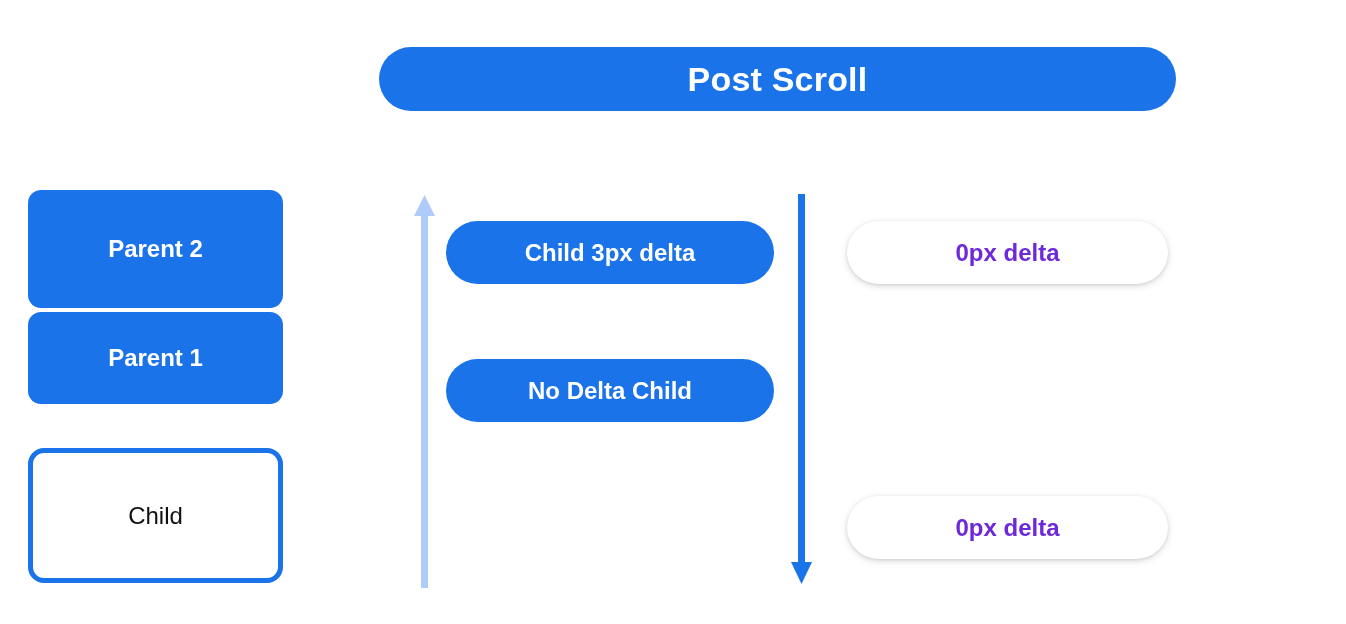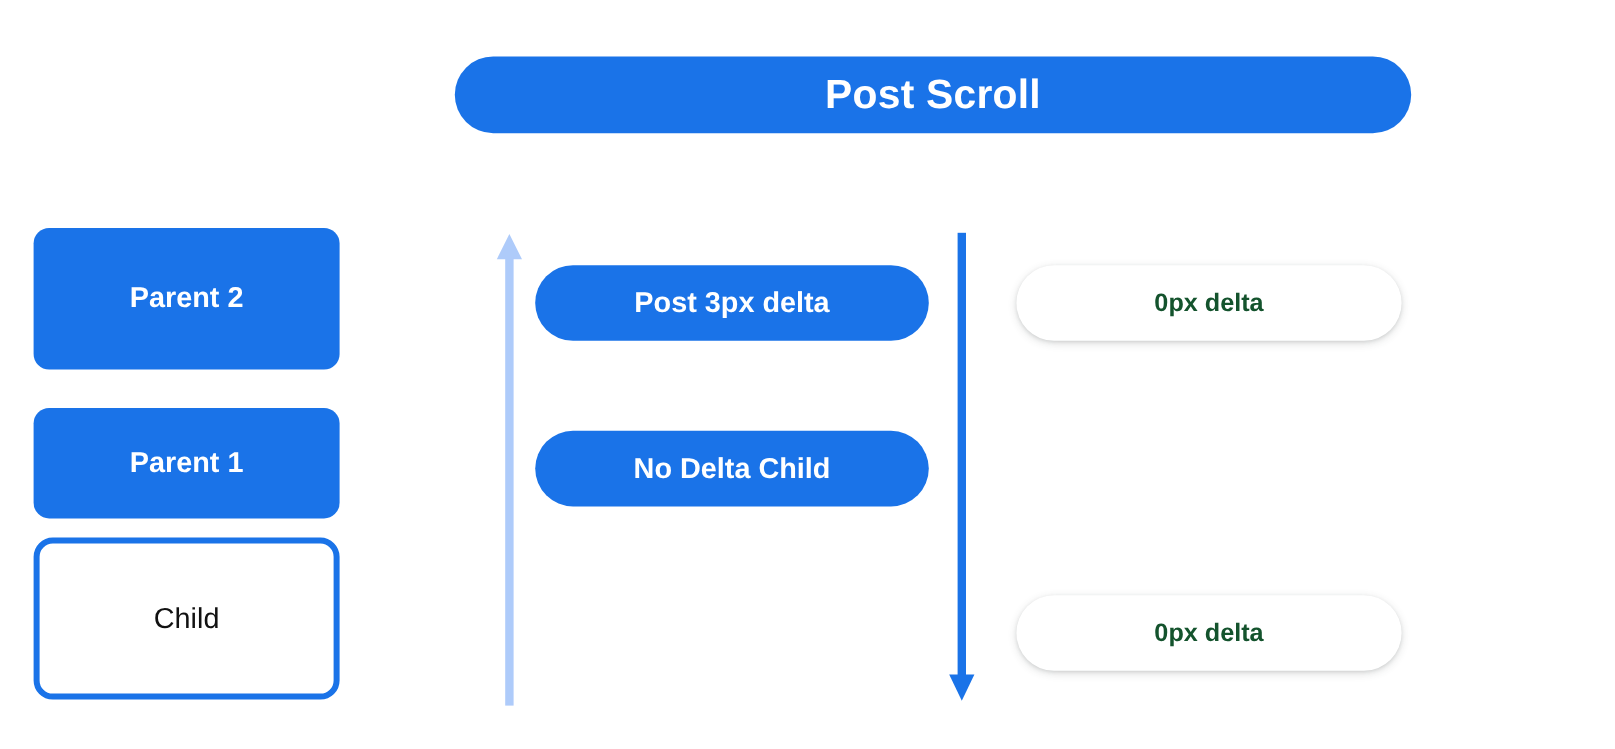--- a/index.html
+++ b/index.html
@@ -66,21 +66,21 @@
   .stack-box.outlined {
     background: #ffffff;
     border: 5px solid #1a73e8;
     border-radius: 16px;
   }
   .stack-box.outlined .label {
     color: #111111;
     font-weight: normal;
   }
   #box-parent2 { top: 190px; height: 118px; }
-  #box-parent1 { top: 340px; height: 92px; }
+  #box-parent1 { top: 312px; height: 92px; }
   #box-child   { top: 448px; height: 135px; }
 
   
   .arrow-svg {
     position: absolute;
     overflow: visible;
   }
   #arrow-up   { left: 409px; top: 192px; }
   #arrow-down { left: 786px; top: 192px; }
 
@@ -114,22 +114,22 @@
     height: 63px;
     background: #ffffff;
     border-radius: 32px;
     display: flex;
     align-items: center;
     justify-content: center;
     box-sizing: border-box;
     box-shadow: 0 2px 7px rgba(60,64,67,0.18), 0 1px 3px rgba(60,64,67,0.12);
   }
   .pill-white .label {
-    color: #14532d;
-    font-size: 21px;
+    color: #6d28d9;
+    font-size: 24px;
     font-weight: bold;
     line-height: 1;
   }
   #pill-delta-top    { top: 221px; }
   #pill-delta-bottom { top: 496px; }
 </style>
 </head>
 <body>
 
 <div id="canvas">
@@ -154,21 +154,21 @@
     <polygon points="15.5,3 26,24 5,24" fill="#aecbfa"></polygon>
     <rect x="12" y="22" width="7" height="374" fill="#aecbfa"></rect>
   </svg>
 
   <svg class="arrow-svg" id="arrow-down" width="32" height="398" viewBox="0 0 32 398">
     <rect x="12" y="2" width="7" height="374" fill="#1a73e8"></rect>
     <polygon points="15.5,392 5,370 26,370" fill="#1a73e8"></polygon>
   </svg>
 
   <div class="pill-blue" id="pill-used-delta">
-    <span class="label">Post 3px delta</span>
+    <span class="label">Child 3px delta</span>
   </div>
 
   <div class="pill-blue" id="pill-no-delta">
     <span class="label">No Delta Child</span>
   </div>
 
   <div class="pill-white" id="pill-delta-top">
     <span class="label">0px delta</span>
   </div>
 

